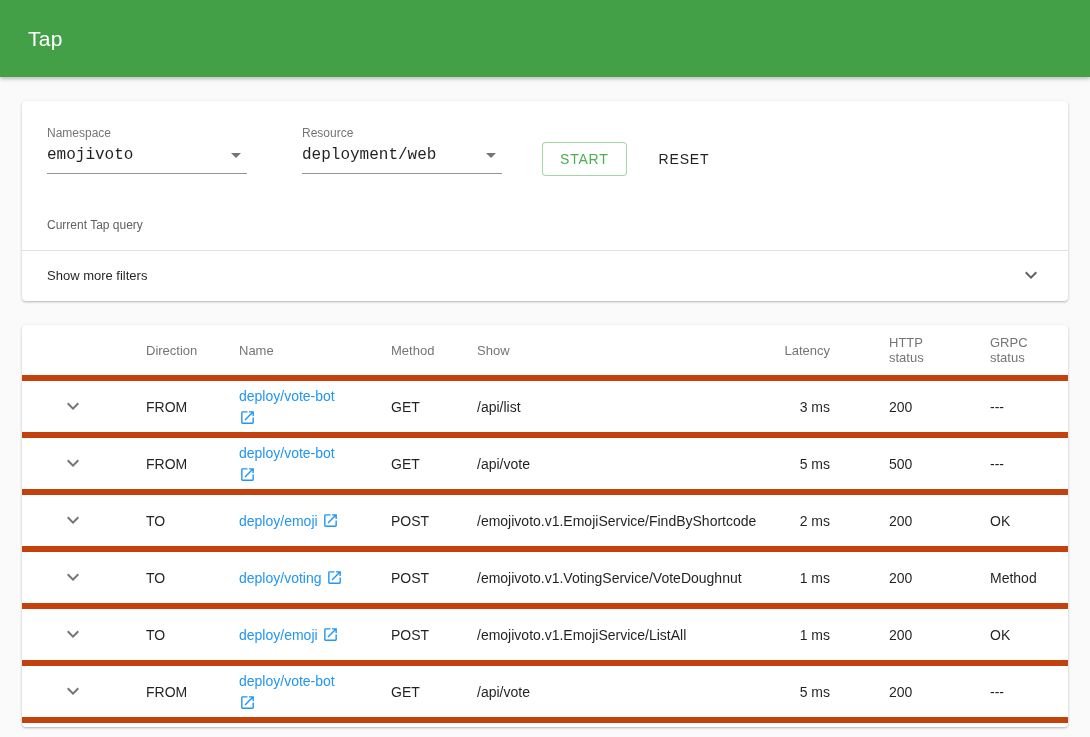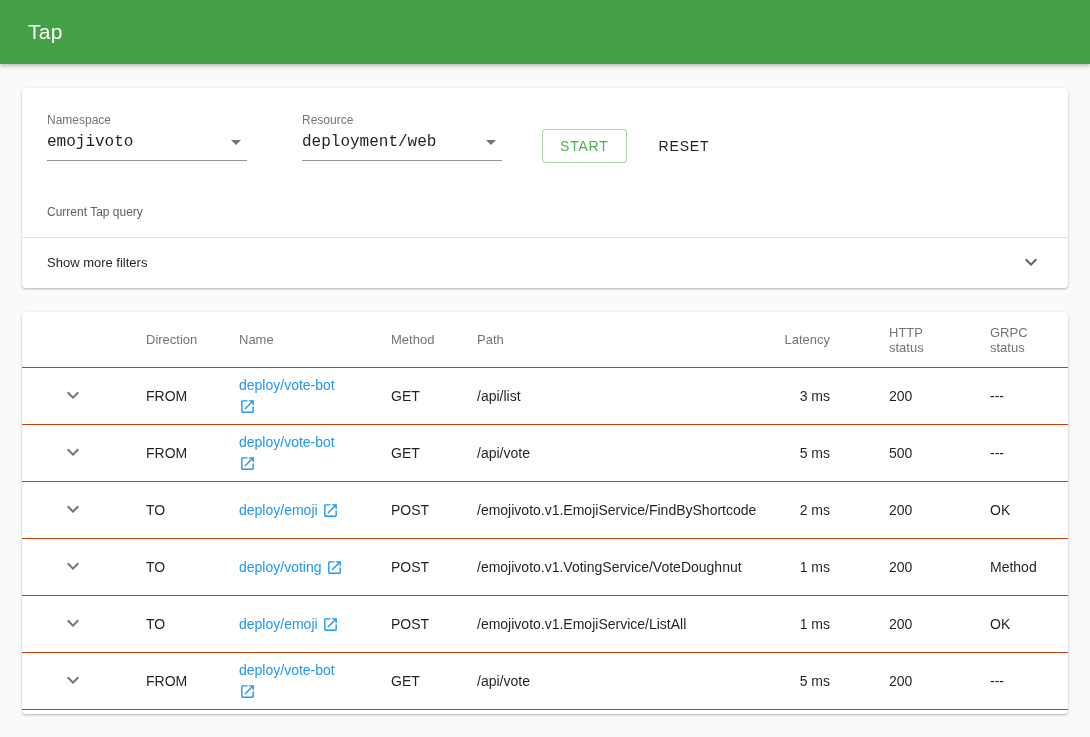--- a/index.html
+++ b/index.html
@@ -4,21 +4,21 @@
 <style>
   * { margin:0; padding:0; box-sizing:border-box; }
   html,body { width:1090px; height:737px; overflow:hidden; }
   body {
     background:#fafafa;
     font-family:"Liberation Sans", sans-serif;
     color:rgba(0,0,0,0.87);
   }
   
   .appbar {
-    height:64px; background:#43a047; display:flex; align-items:center;
+    height:77px; background:#43a047; display:flex; align-items:center;
     padding:0 28px; box-shadow:0 2px 4px rgba(0,0,0,0.25);
   }
   .appbar-title { color:#fff; font-size:21px; font-weight:400; letter-spacing:0.3px; }
 
   
   .card {
     background:#fff; border-radius:4px; margin:0 22px;
     box-shadow:0 1px 3px rgba(0,0,0,0.14), 0 1px 2px rgba(0,0,0,0.16);
   }
   .filter-card { margin-top:24px; }
@@ -70,21 +70,21 @@
   }
   .show-more-label { font-size:13px; color:rgba(0,0,0,0.87); }
   .chev-svg { width:24px; height:24px; fill:#616161; display:block; }
 
   
   .table-card { margin-top:24px; padding-bottom:4px; }
   .trow {
     display:grid;
     grid-template-columns:124px 93px 152px 86px 1fr 70px 152px 78px;
     align-items:center; min-height:57px;
-    border-bottom:1px solid #c2410c;
+    border-bottom:6px solid #c2410c;
     font-size:14px;
   }
   .thead { min-height:56px; font-size:13px; color:#757575; }
   .c { padding-right:8px; }
   .c0 { padding-left:38px; }
   .c5 { text-align:right; }
   .c6 { padding-left:51px; }
   .wrapcol { max-width:48px; line-height:15px; }
   .expand {
     display:inline-flex; width:26px; height:26px; align-items:center;
@@ -140,21 +140,21 @@
   </div>
 </section>
 
 <section class="card table-card">
 
   <div class="trow thead">
     <div class="c c0"></div>
     <div class="c c1">Direction</div>
     <div class="c c2">Name</div>
     <div class="c c3">Method</div>
-    <div class="c c4">Path</div>
+    <div class="c c4">Show</div>
     <div class="c c5">Latency</div>
     <div class="c c6">
         <div class="wrapcol">HTTP status</div>
       </div>
     <div class="c c7">
         <div class="wrapcol">GRPC status</div>
       </div>
   </div>
 
   <div class="trow">

